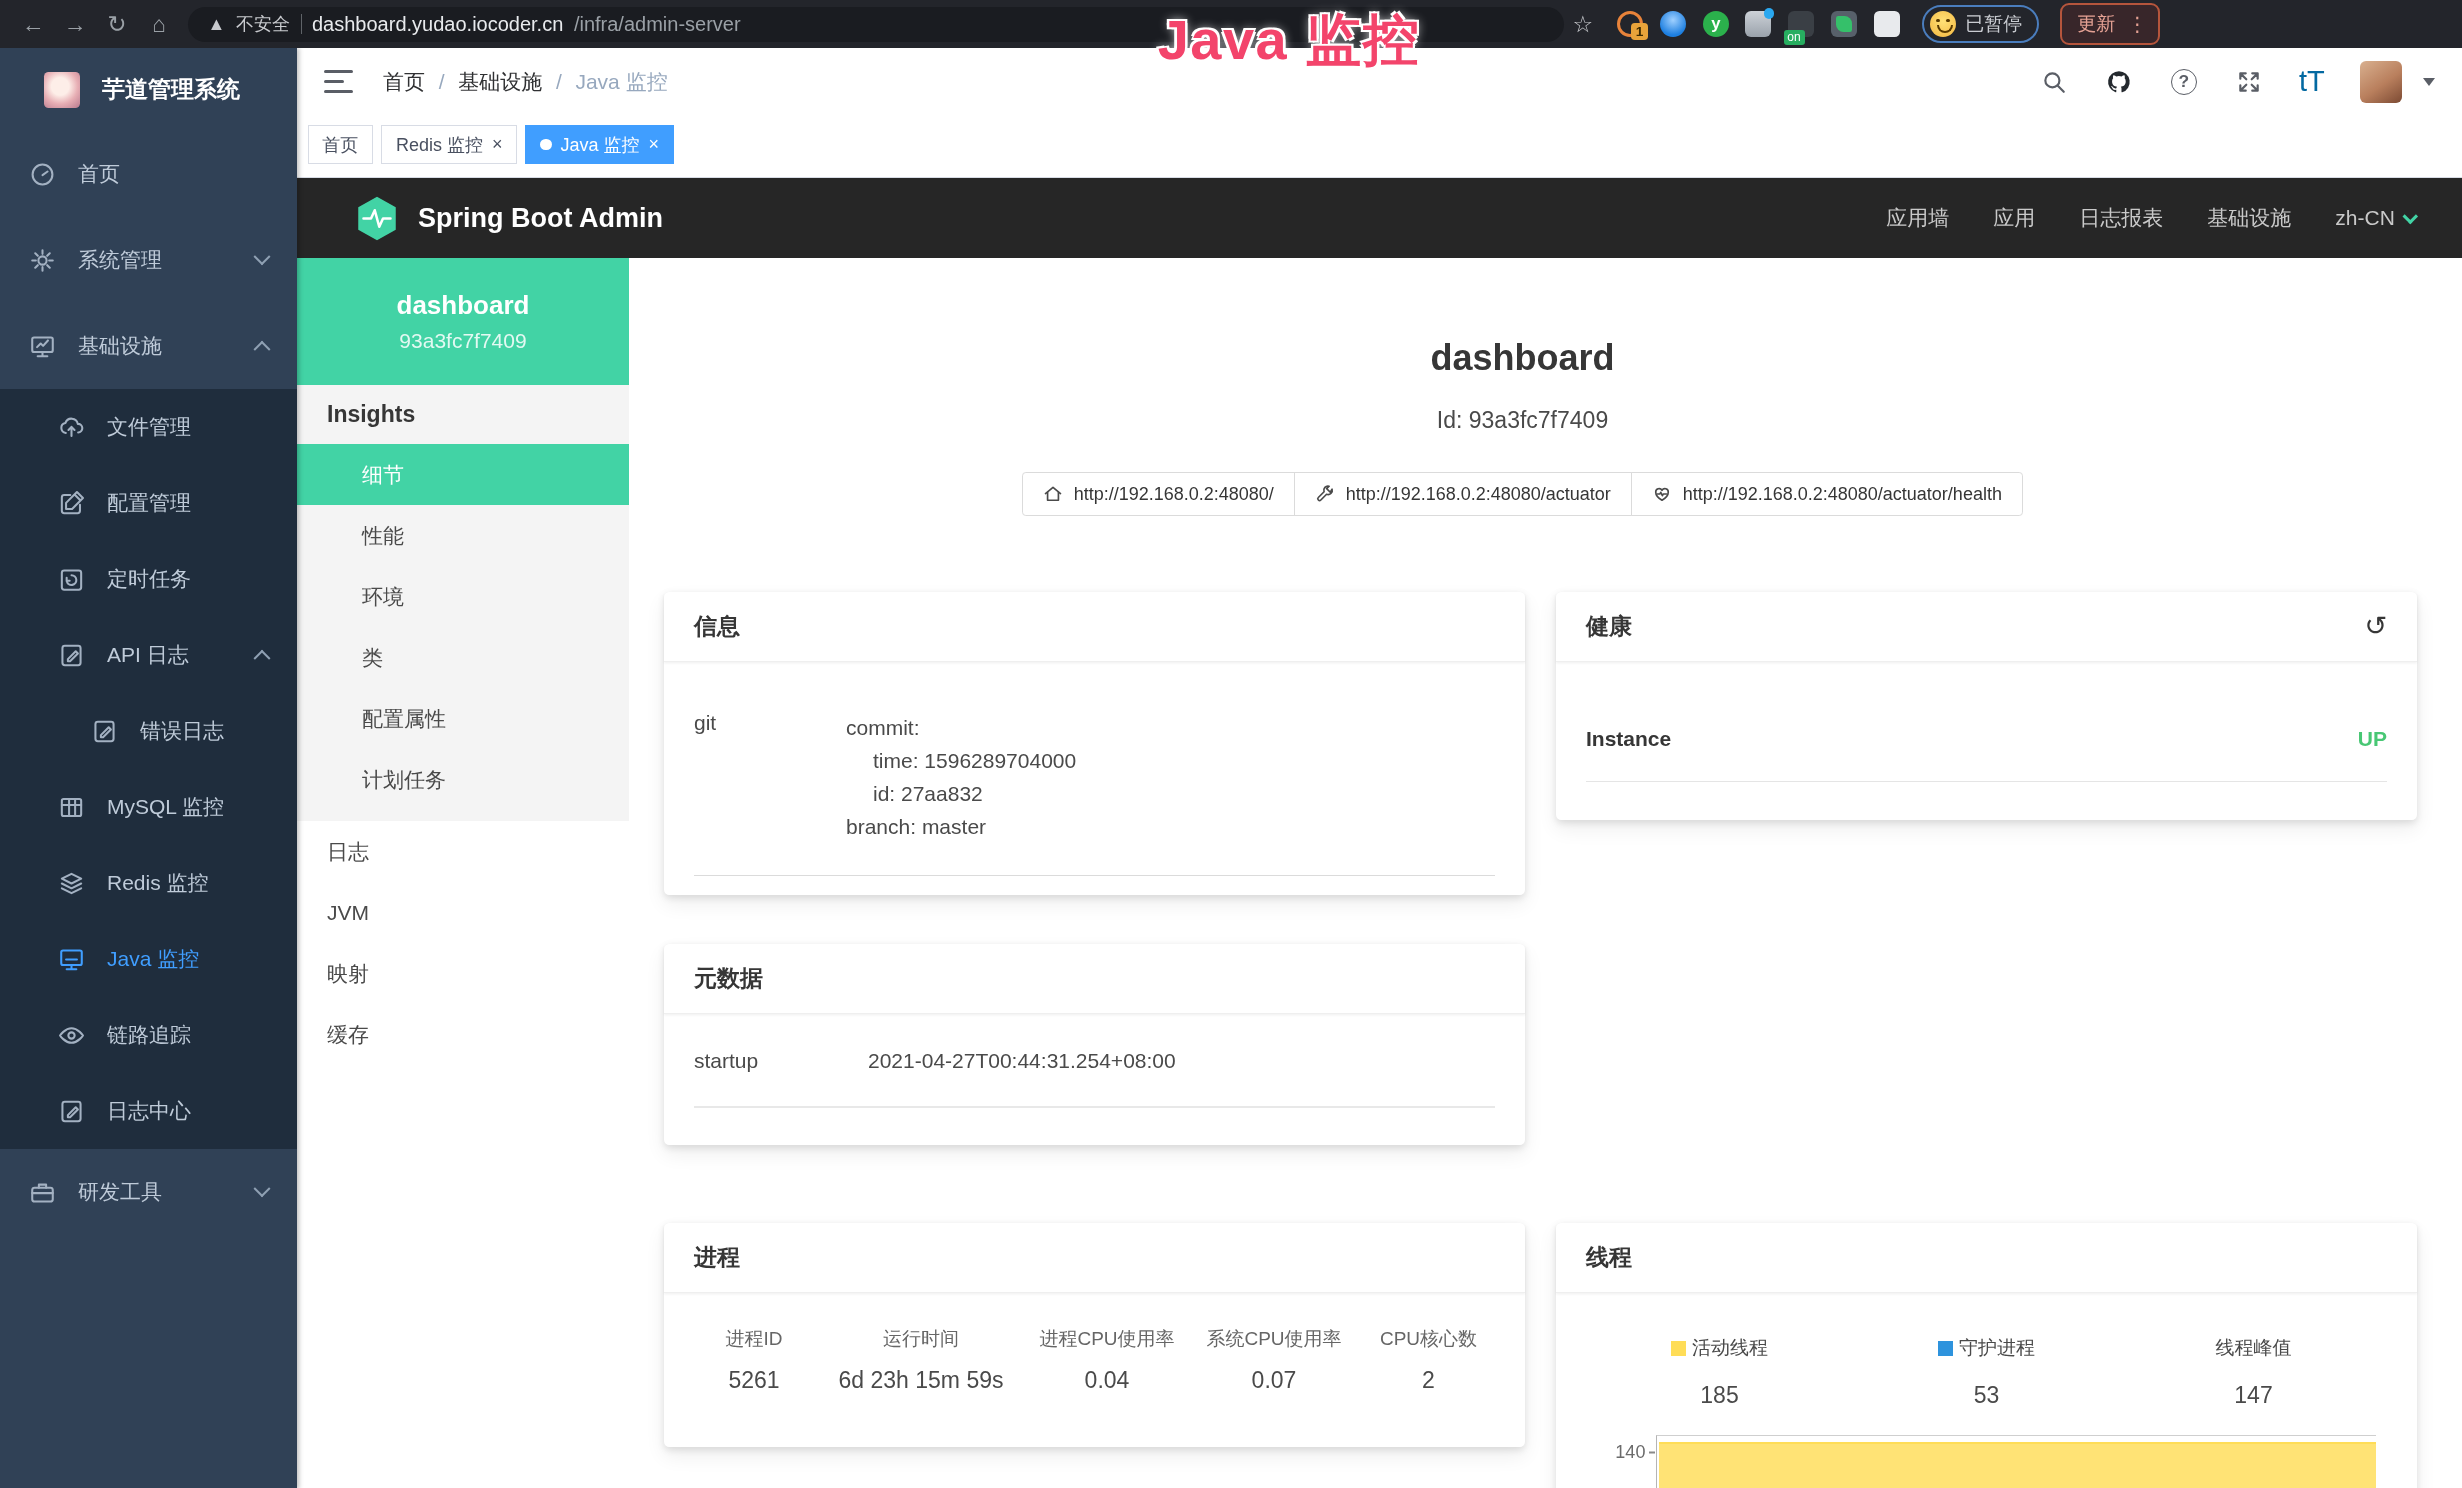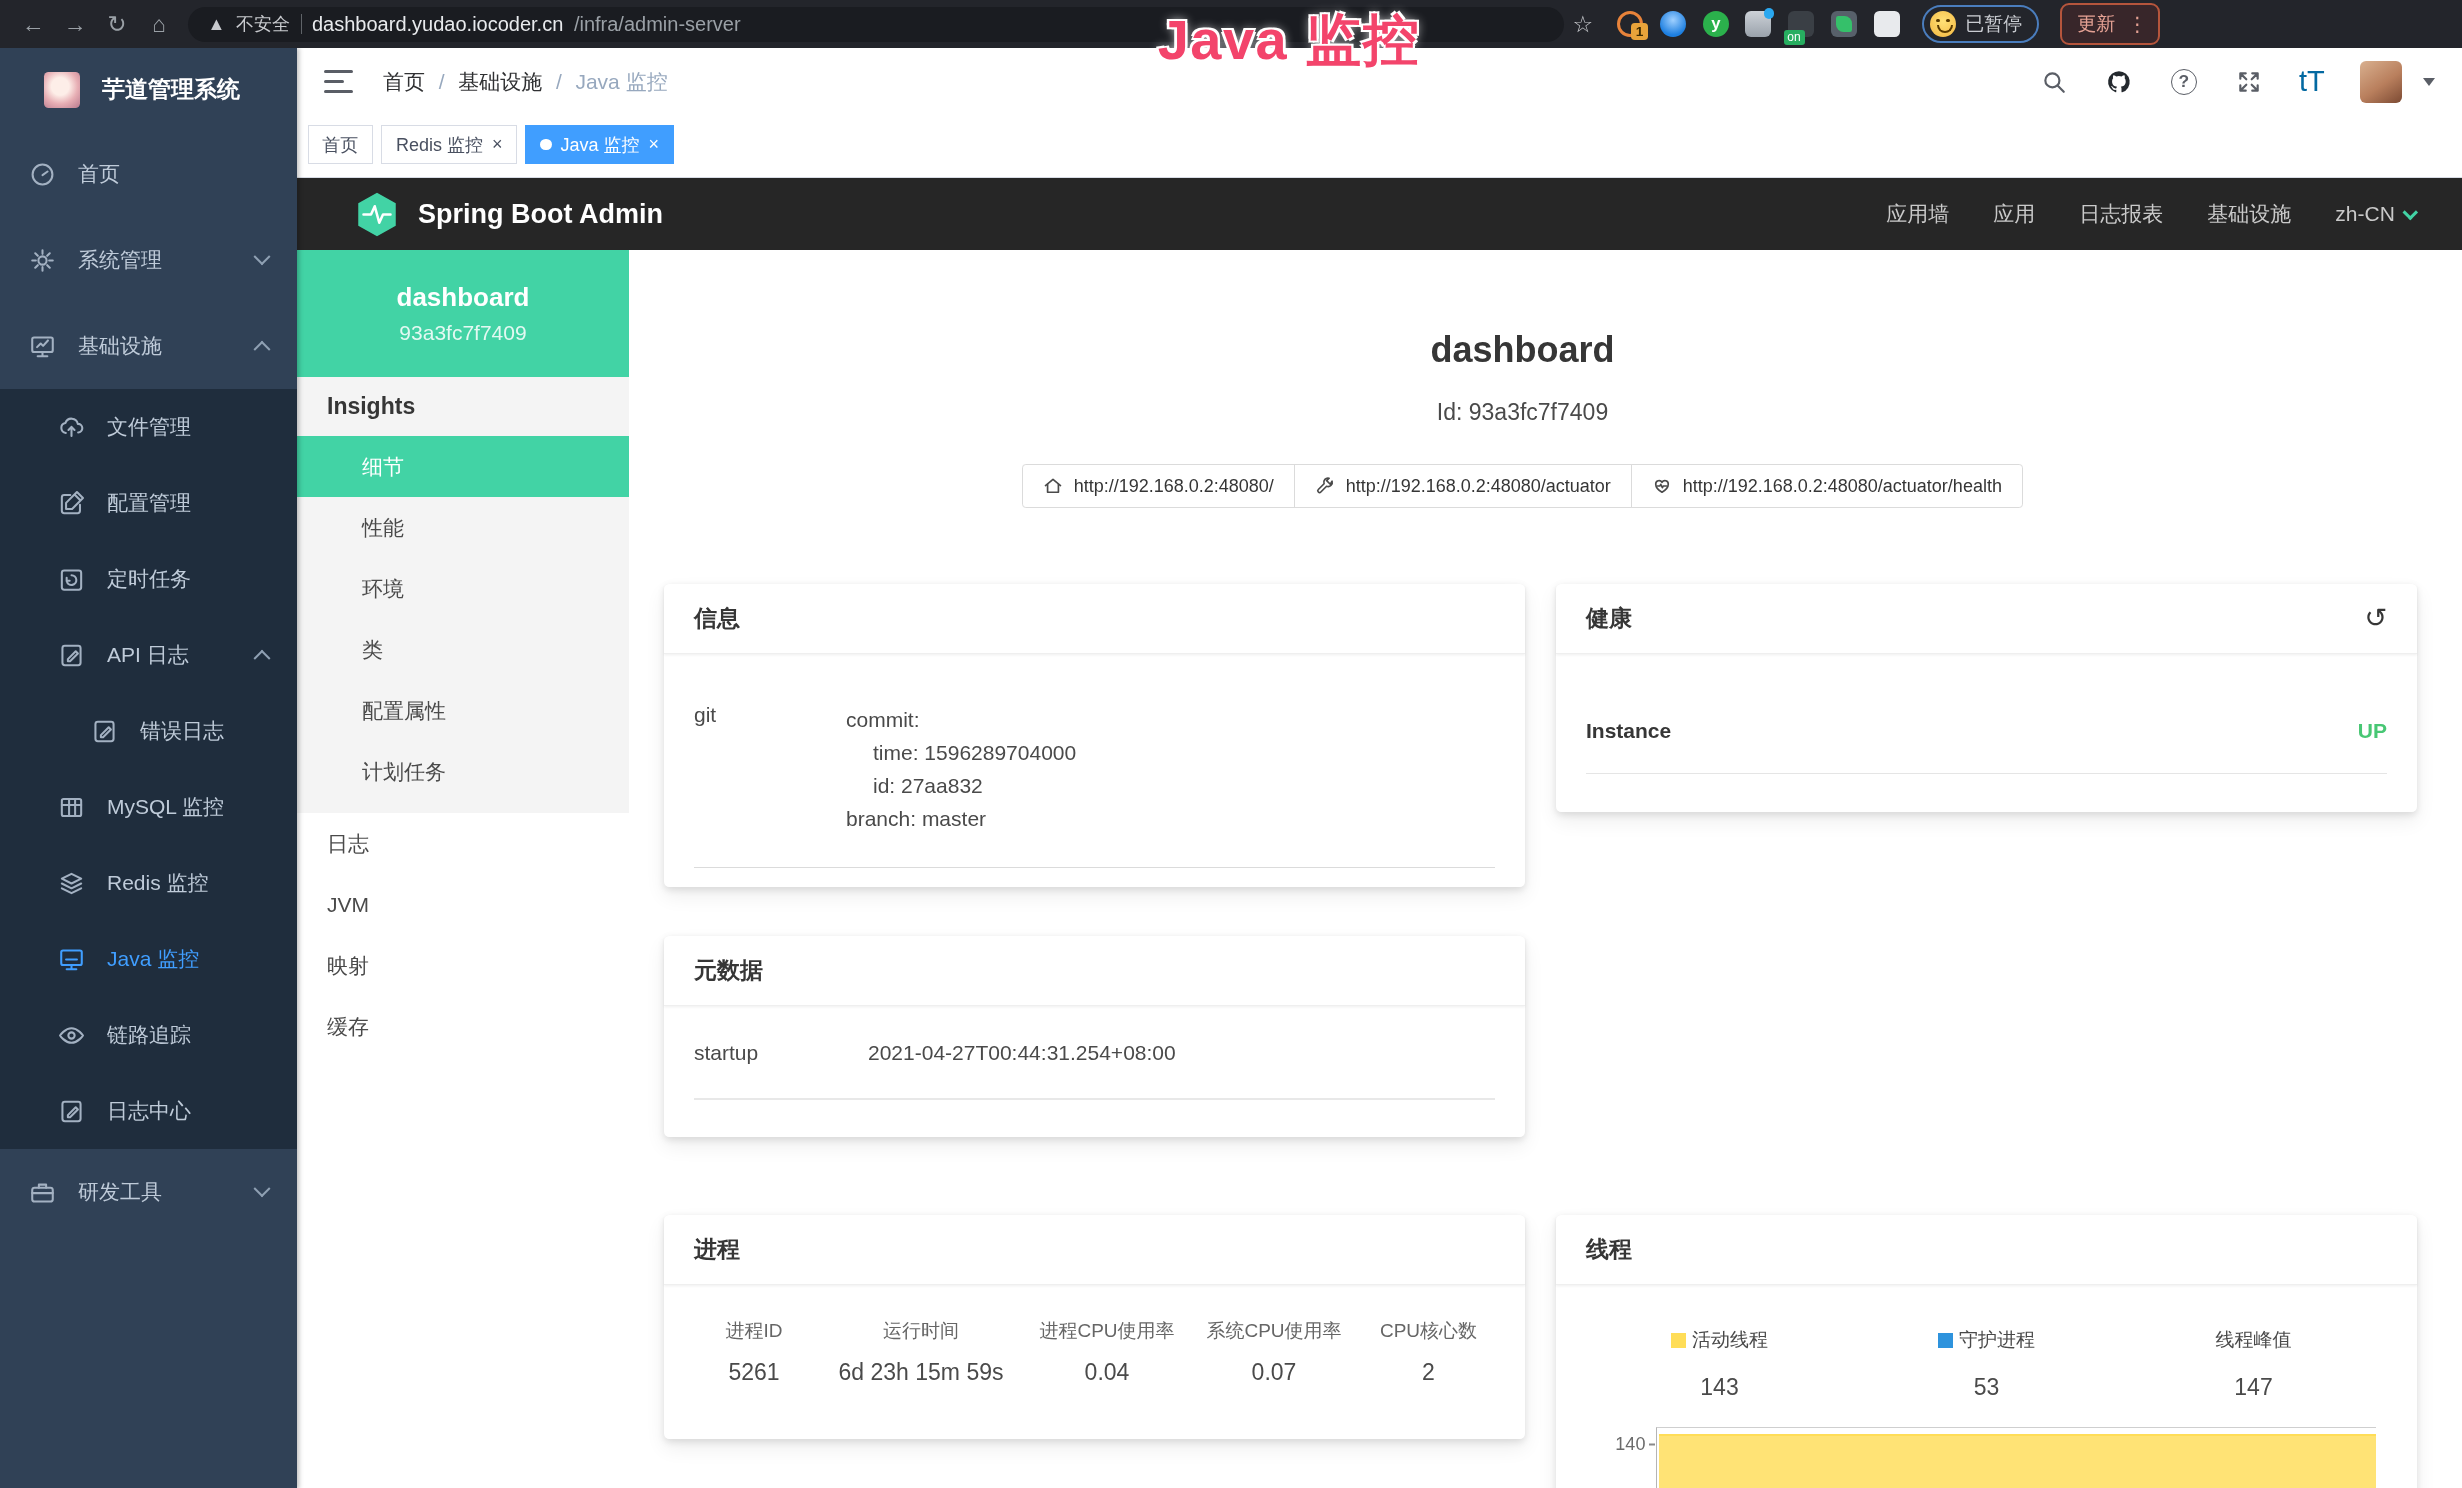--- a/index.html
+++ b/index.html
@@ -101,21 +101,21 @@
 
   .tags-view { height:63px; background:#fff; border-bottom:0.8px solid #d8dce5; display:flex; align-items:flex-start;
     padding:10px 0 0 10.6px; gap:8.3px; flex:0 0 auto; }
   .tag { height:39px; display:flex; align-items:center; gap:9px; padding:0 13.7px; border:0.8px solid #d8dce5;
     background:#fff; color:#495060; font-size:18px; cursor:pointer; white-space:nowrap; }
   .tag .x { font-size:18px; color:inherit; }
   .tag-active { background:#409eff; border-color:#409eff; color:#fff; }
   .tag-dot { width:11.4px; height:11.4px; border-radius:50%; background:#fff; }
 
   
-  .sba-header { height:72px; background:#262626; display:flex; align-items:center; padding:0 46px 0 59px; flex:0 0 auto; }
+  .sba-header { height:80px; background:#262626; display:flex; align-items:center; padding:0 46px 0 59px; flex:0 0 auto; }
   .sba-logo { width:42px; height:47px; flex:0 0 auto; }
   .sba-brand { color:#fff; font-size:27px; font-weight:600; margin-left:20px; white-space:nowrap; }
   .sba-nav { margin-left:auto; display:flex; align-items:center; gap:44px; }
   .sba-nav-item { color:#c9c9c9; font-size:21px; cursor:pointer; white-space:nowrap; }
   .sba-locale { display:flex; align-items:center; gap:10.6px; cursor:pointer; }
   .chev-green { width:10.6px; height:10.6px; border-right:3px solid #42d3a5; border-bottom:3px solid #42d3a5;
     transform:rotate(45deg) translate(-1.5px,-1.5px); }
 
   .sba-body { flex:1 1 auto; display:flex; min-height:0; }
   .sba-sidebar { width:332px; flex:0 0 auto; background:#fff; }
@@ -596,21 +596,21 @@
           <div class="card-hd">
             <span class="card-title">线程</span>
           </div>
           <div class="thr-body">
             <div class="thr-stats">
               <div class="thr-col">
                 <span class="thr-legend">
                   <span class="sw sw-yellow"></span>
                   <span>活动线程</span>
                 </span>
-                <div class="thr-v">143</div>
+                <div class="thr-v">185</div>
               </div>
               <div class="thr-col">
                 <span class="thr-legend">
                   <span class="sw sw-blue"></span>
                   <span>守护进程</span>
                 </span>
                 <div class="thr-v">53</div>
               </div>
               <div class="thr-col">
                 <span class="thr-legend">

